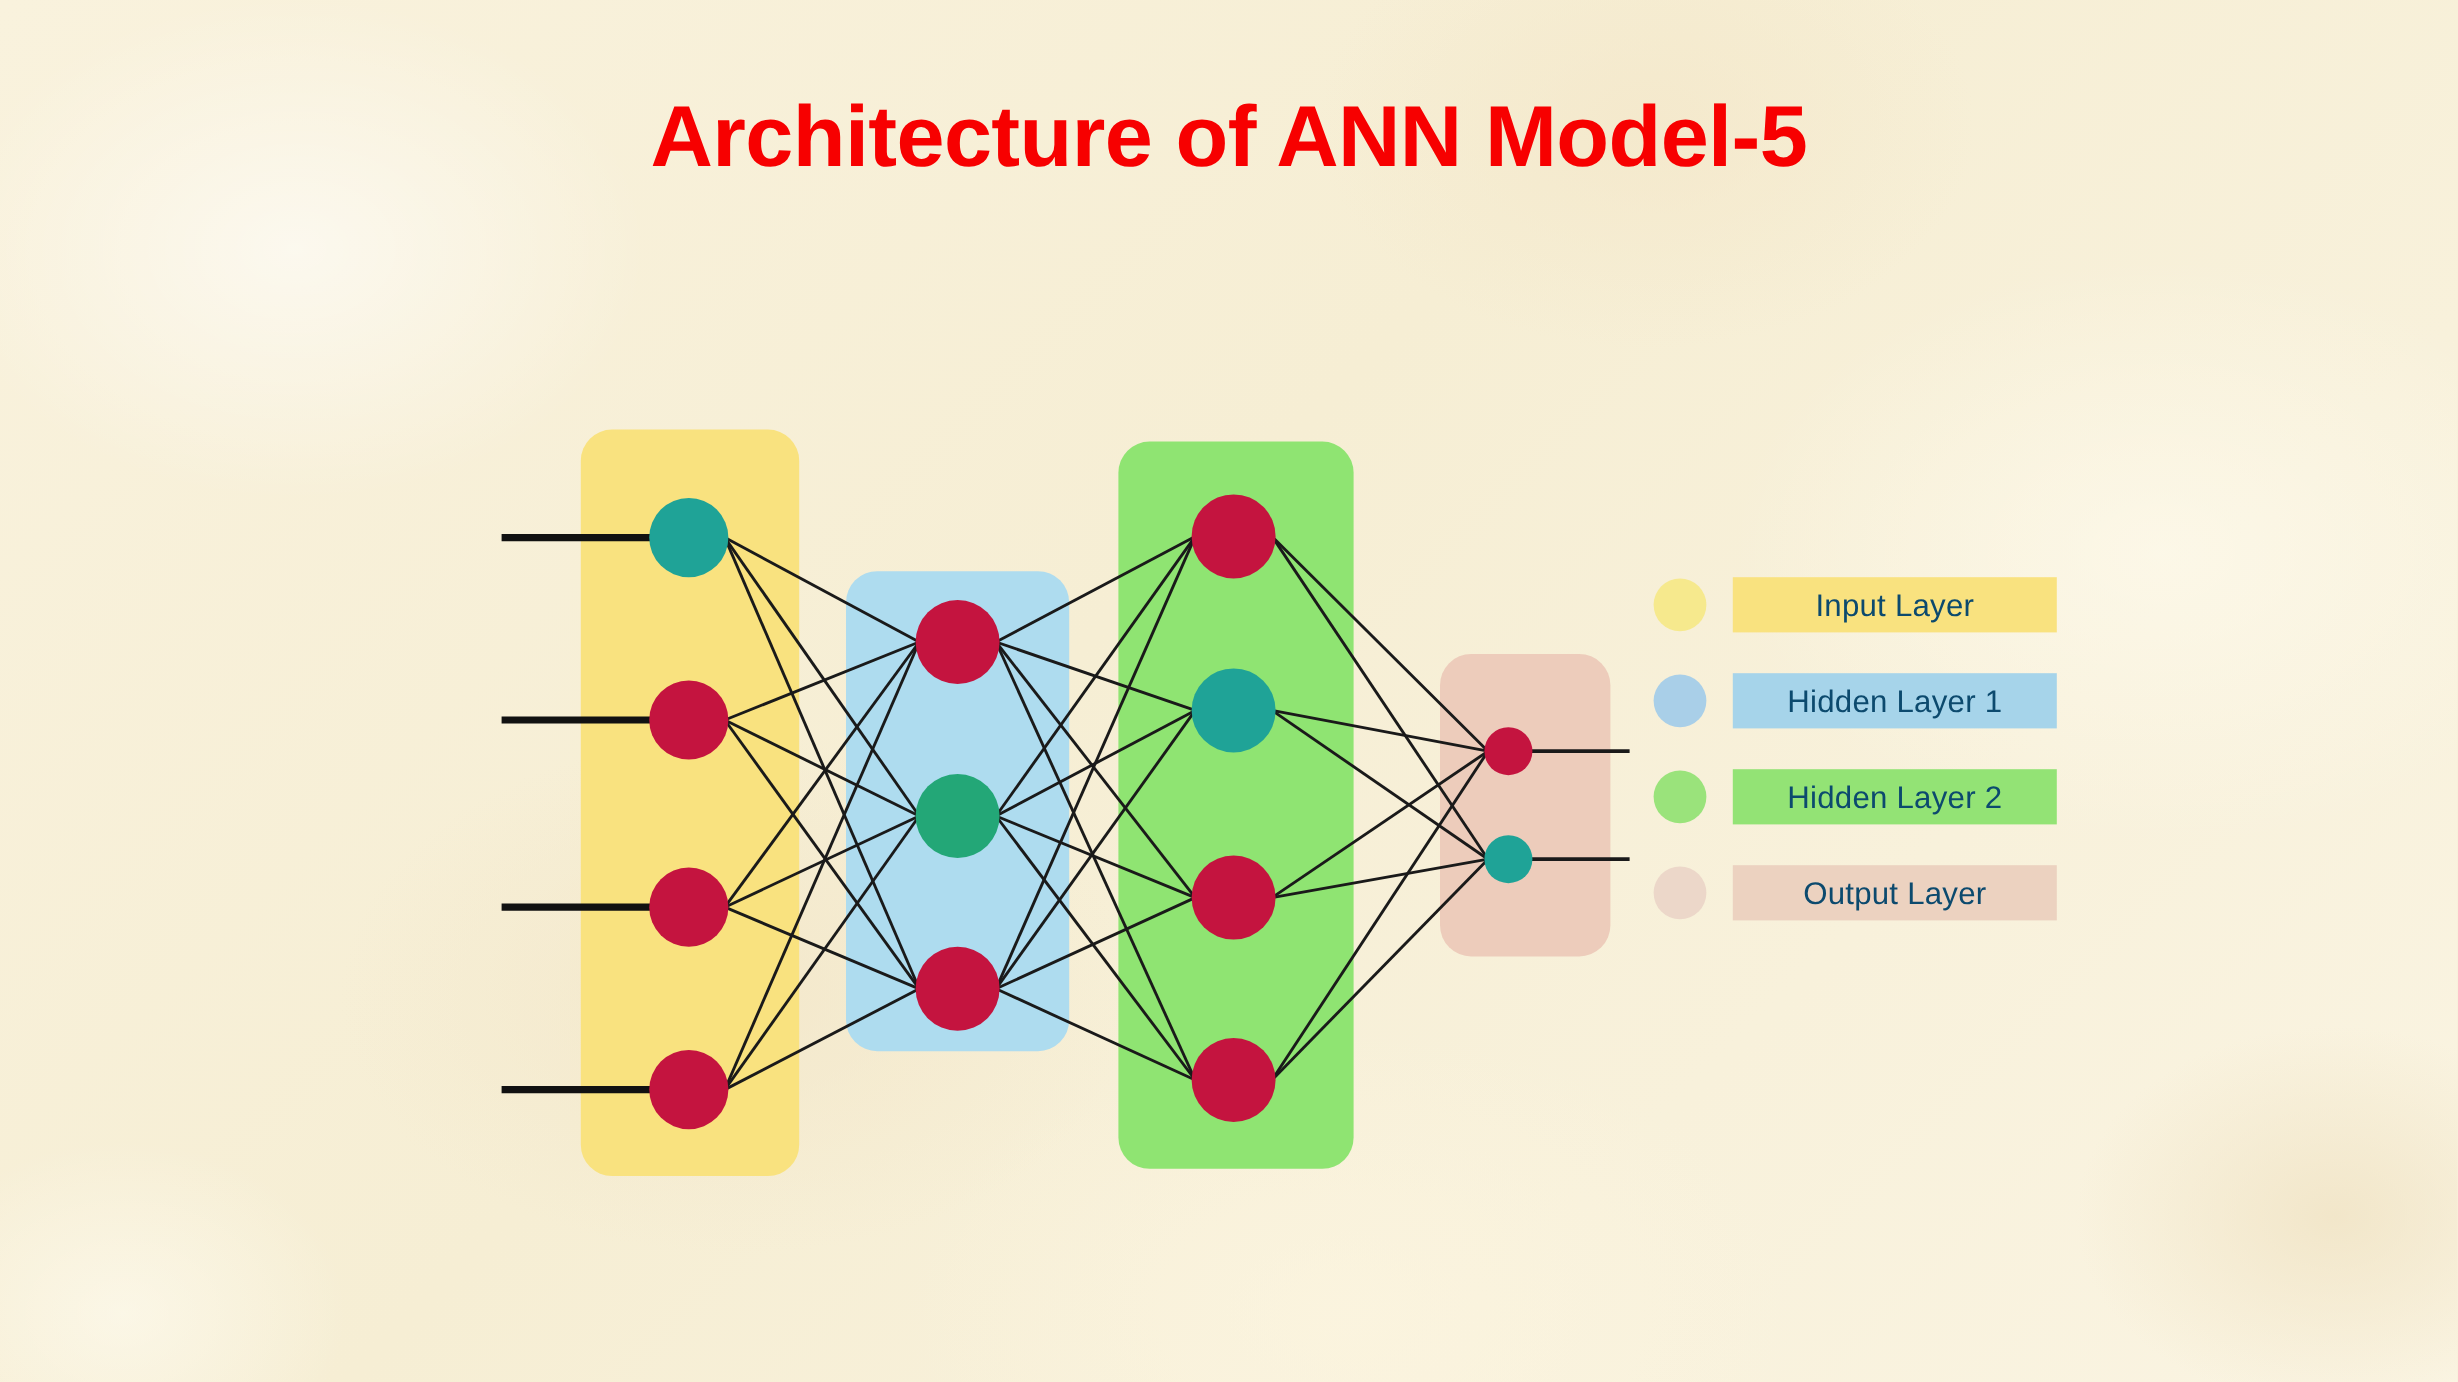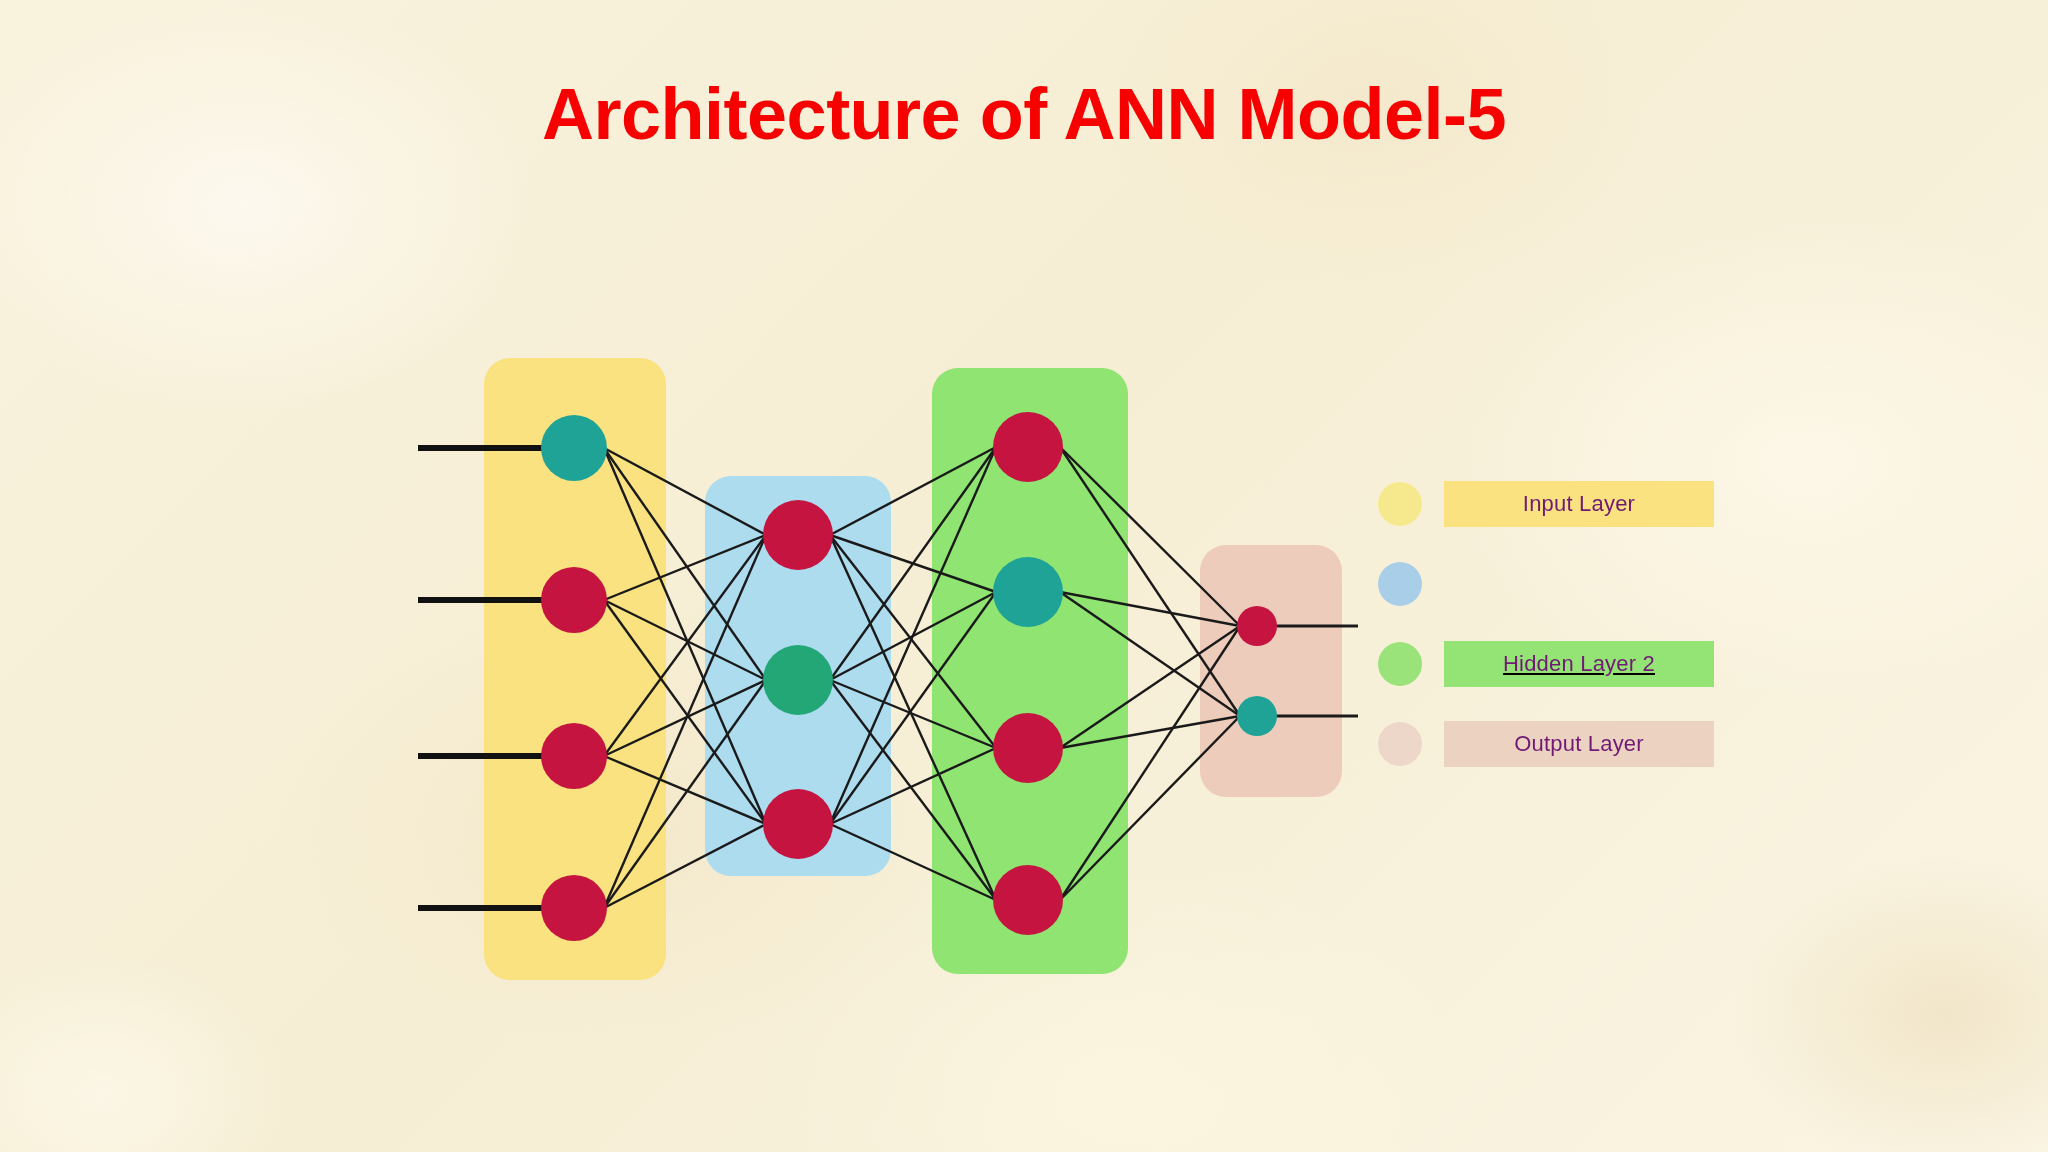--- a/index.html
+++ b/index.html
@@ -102,22 +102,22 @@
     margin-left: 22px;
     height: 46px;
     flex: 0 0 auto;
     display: flex;
     align-items: center;
     justify-content: center;
     padding: 0 16px;
   }
   .legend-label {
     font-family: "Liberation Sans", sans-serif;
-    font-size: 22px;
-    color: #701a75;
+    font-size: 26px;
+    color: #0c4a6e;
     white-space: nowrap;
     letter-spacing: 0.2px;
   }
 </style>
 </head>
 <body>
 
 <div id="page-bg" style="background-color: rgb(248, 240, 217);"></div>
 
 <div id="title" style="color: rgb(247, 0, 0);">Architecture of ANN Model-5</div>
@@ -192,24 +192,27 @@
 
 <div id="legend">
   <div class="legend-row" style="position: absolute; left: 0px; top: 0px; width: 340px;">
     <div class="legend-swatch" style="background: rgb(246, 233, 141);"></div>
     <div class="legend-chip" style="background: rgb(249, 226, 127); width: 270px;">
       <span class="legend-label">Input Layer</span>
     </div>
   </div>
   <div class="legend-row" style="position: absolute; left: 0px; top: 80px; width: 340px;">
     <div class="legend-swatch" style="background: rgb(169, 207, 232);"></div>
+    <div class="legend-chip" style="background: rgb(166, 212, 234); width: 270px;">
+      <span class="legend-label">Hidden Layer 1</span>
+    </div>
   </div>
   <div class="legend-row" style="position: absolute; left: 0px; top: 160px; width: 340px;">
     <div class="legend-swatch" style="background: rgb(154, 227, 123);"></div>
-    <div class="legend-chip" style="background: rgb(147, 227, 117); width: 270px; text-decoration: underline;">
+    <div class="legend-chip" style="background: rgb(147, 227, 117); width: 270px;">
       <span class="legend-label">Hidden Layer 2</span>
     </div>
   </div>
   <div class="legend-row" style="position: absolute; left: 0px; top: 240px; width: 340px;">
     <div class="legend-swatch" style="background: rgb(236, 215, 201);"></div>
     <div class="legend-chip" style="background: rgb(236, 210, 192); width: 270px; justify-content: center;">
       <span class="legend-label">Output Layer</span>
     </div>
   </div>
 </div>

